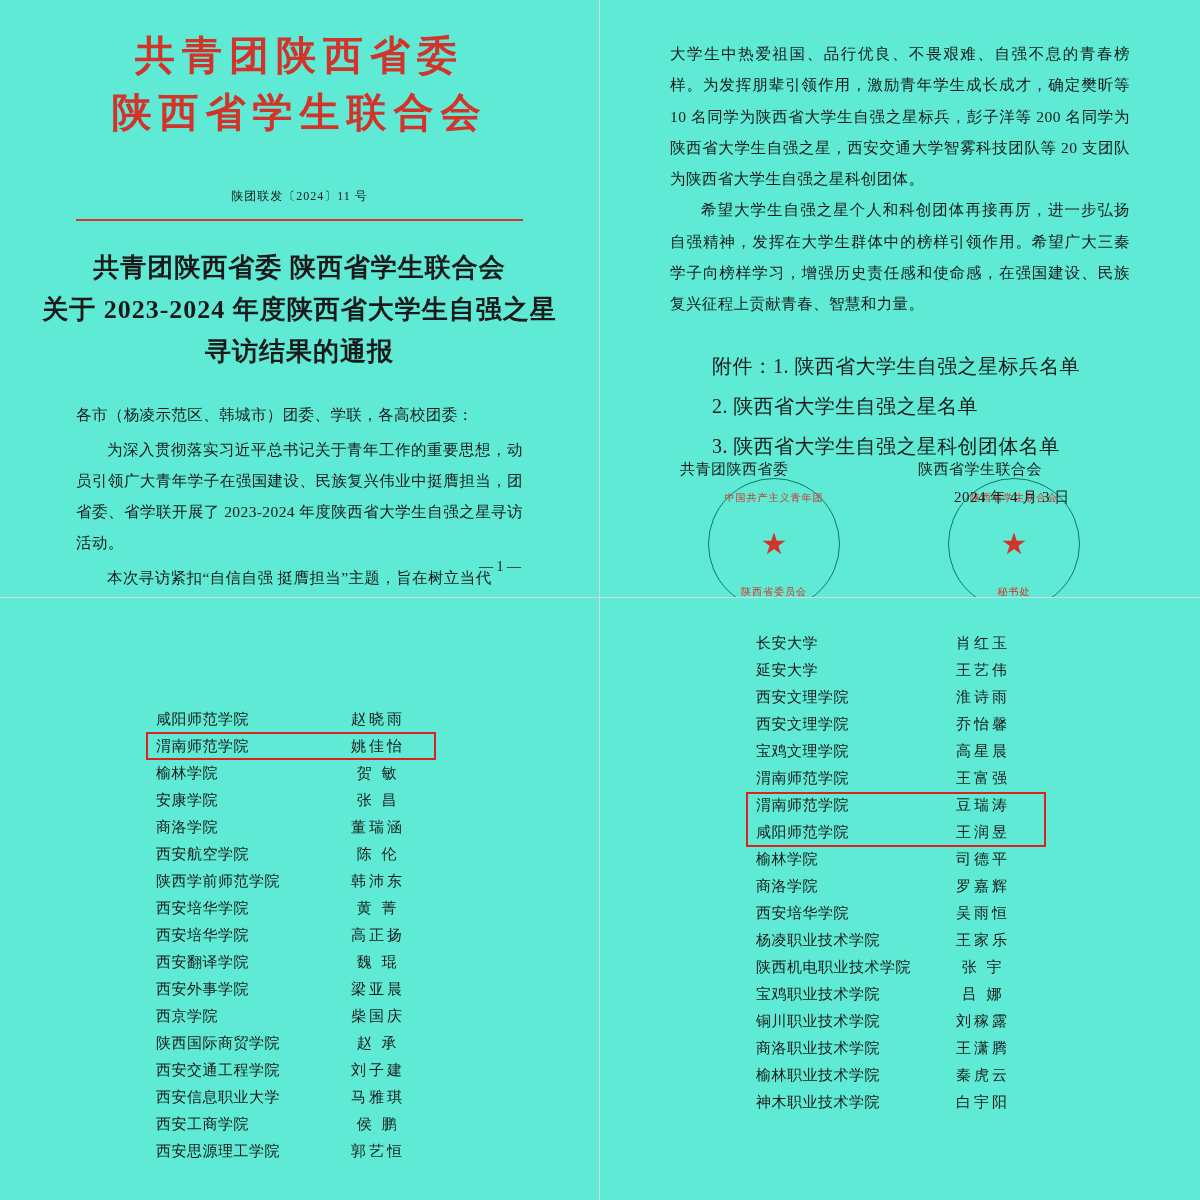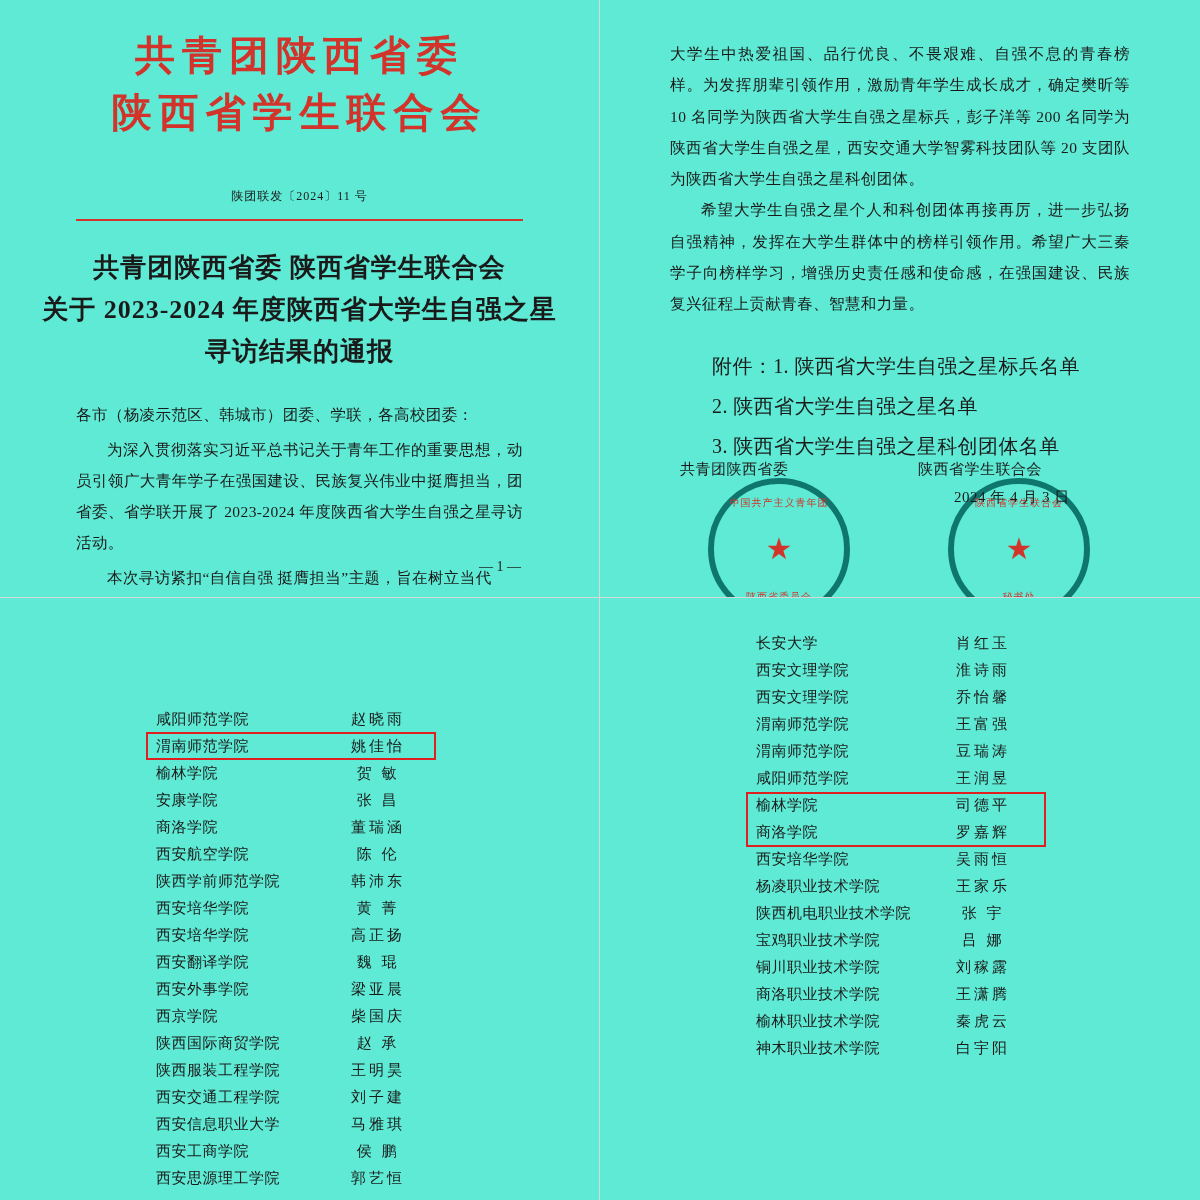--- a/index.html
+++ b/index.html
@@ -97,21 +97,21 @@
   .attach-list .first { text-indent: -3.6em; padding-left: 3.6em; }
   .seals {
     position: relative;
     height: 150px;
     margin-top: 6px;
   }
   .seal {
     position: absolute;
     width: 130px;
     height: 130px;
-    border: 6px solid #0f766e;
+    border: 1px solid #0f766e;
     border-radius: 50%;
     color: #d2342b;
   }
   .seal-left { left: 108px; top: 6px; }
   .seal-right { left: 348px; top: 6px; }
   .seal .star {
     position: absolute;
     left: 50%;
     top: 50%;
     transform: translate(-50%, -50%);
@@ -270,24 +270,20 @@
         </div>
         <div class="name-row">
           <span class="school">西京学院</span>
           <span class="person">柴国庆</span>
         </div>
         <div class="name-row">
           <span class="school">陕西国际商贸学院</span>
           <span class="person">赵  承</span>
         </div>
         <div class="name-row">
-          <span class="school">陕西服装工程学院</span>
-          <span class="person">王明昊</span>
-        </div>
-        <div class="name-row">
           <span class="school">西安交通工程学院</span>
           <span class="person">刘子建</span>
         </div>
         <div class="name-row">
           <span class="school">西安信息职业大学</span>
           <span class="person">马雅琪</span>
         </div>
         <div class="name-row">
           <span class="school">西安工商学院</span>
           <span class="person">侯  鹏</span>
@@ -300,26 +296,34 @@
     <div class="hl-box hl-bl"></div>
   </div>
 
   <div class="doc-page">
     <div class="name-table nt-br" id="table-page4">
         <div class="name-row">
           <span class="school">长安大学</span>
           <span class="person">肖红玉</span>
         </div>
         <div class="name-row">
+          <span class="school">延安大学</span>
+          <span class="person">王艺伟</span>
+        </div>
+        <div class="name-row">
           <span class="school">西安文理学院</span>
           <span class="person">淮诗雨</span>
         </div>
         <div class="name-row">
           <span class="school">西安文理学院</span>
           <span class="person">乔怡馨</span>
+        </div>
+        <div class="name-row">
+          <span class="school">宝鸡文理学院</span>
+          <span class="person">高星晨</span>
         </div>
         <div class="name-row">
           <span class="school">渭南师范学院</span>
           <span class="person">王富强</span>
         </div>
         <div class="name-row">
           <span class="school">渭南师范学院</span>
           <span class="person">豆瑞涛</span>
         </div>
         <div class="name-row">

